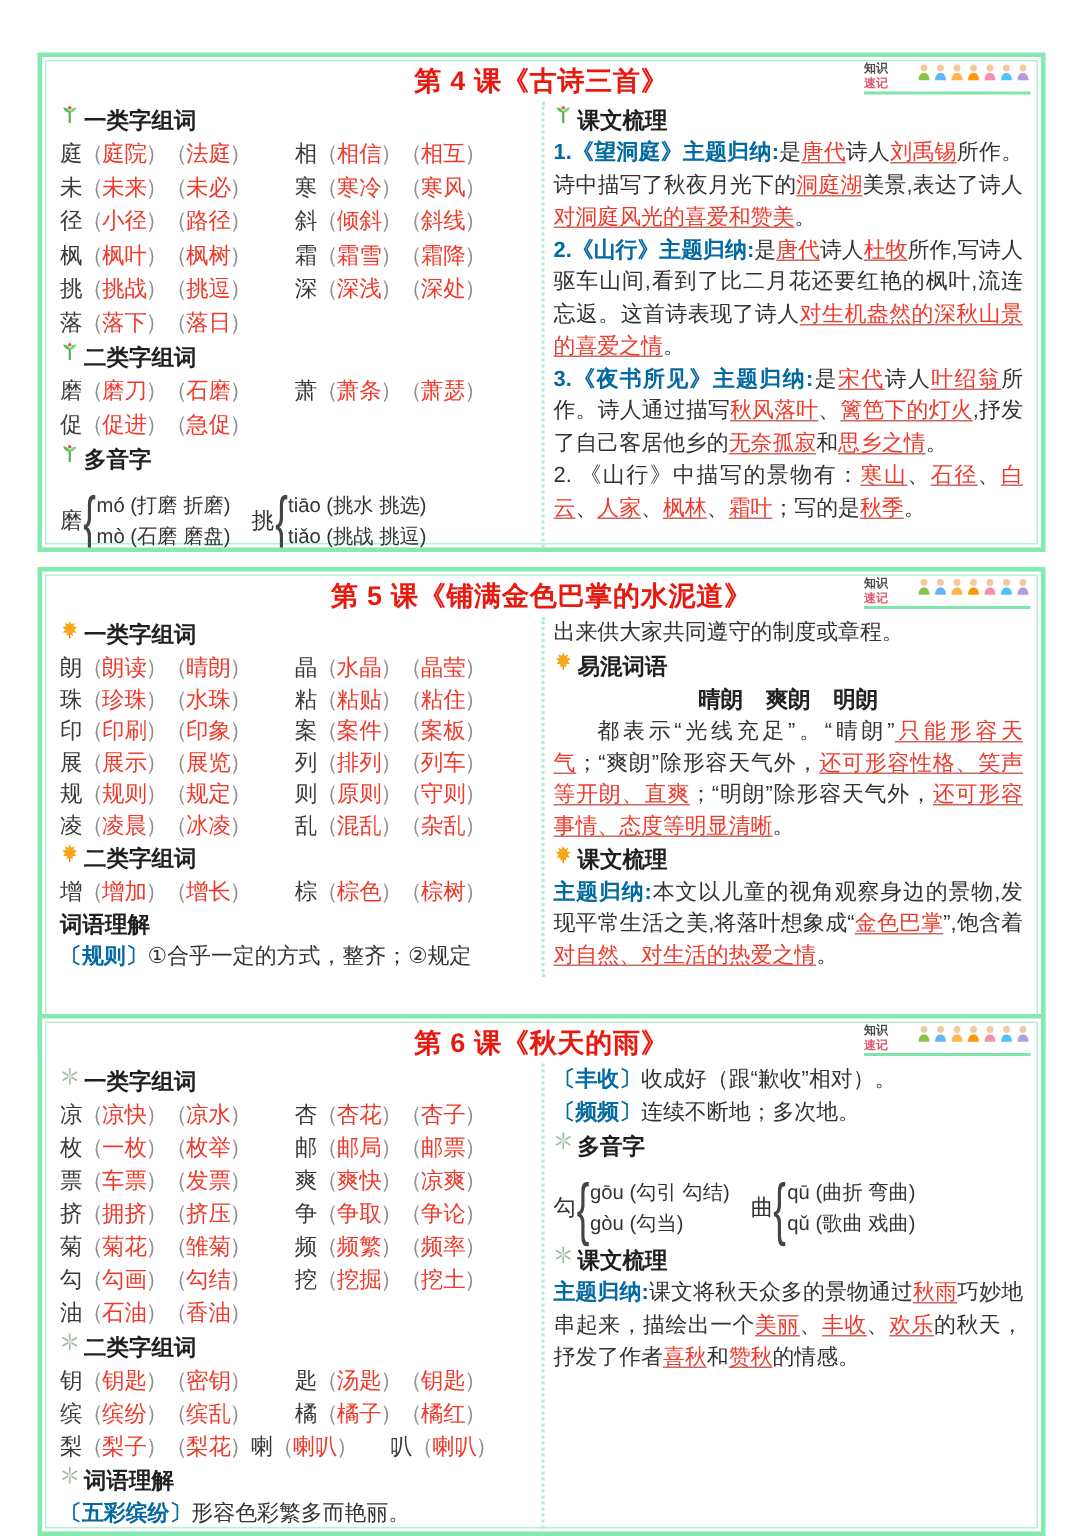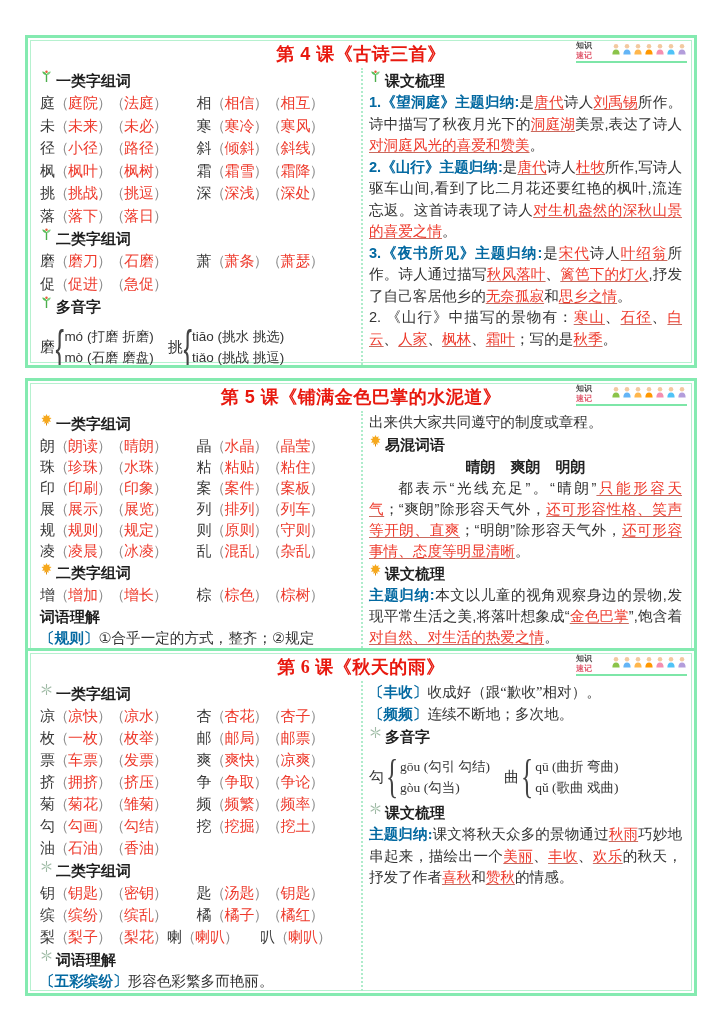--- a/index.html
+++ b/index.html
@@ -5,21 +5,21 @@
   html,body{margin:0;padding:0;background:#ffffff;}
   body{width:724px;height:1024px;position:relative;overflow:hidden;
        font-family:"Liberation Sans","DejaVu Sans",sans-serif;}
   .page{position:absolute;inset:0;background:#ffffff;}
   .card{position:absolute;left:25px;width:672px;box-sizing:border-box;
         border:3px solid #84eab0;background:#ffffff;
         box-shadow:inset 0 0 0 2px #ffffff, inset 0 0 0 3px #b6f1cf;
         overflow:hidden;}
   .card1{top:35px;height:333px;}
   .card2{top:378px;height:320px;}
-  .card3{top:648px;height:348px;font-family:Liberation Serif, serif;}
+  .card3{top:676px;height:348px;}
   .card-head{position:relative;height:27px;margin-top:3px;}
   .card-title{display:block;text-align:center;font-size:18px;font-weight:800;
               color:#e8190f;line-height:27px;letter-spacing:.5px;}
   .badge{position:absolute;right:7px;top:0;display:flex;align-items:flex-end;gap:19px;
          border-bottom:2px solid #7ee6a8;padding-bottom:1px;background:#fff;}
   .badge-txt{font-size:8px;line-height:1.2;color:#4a4a4a;font-weight:700;text-align:center;}
   .badge-txt .l2{color:#e0566a;}
   .kids{display:flex;gap:1px;align-items:flex-end;}
   .kid{display:inline-block;}
   .cols{display:flex;position:relative;padding:1px 4px 4px 4px;}

